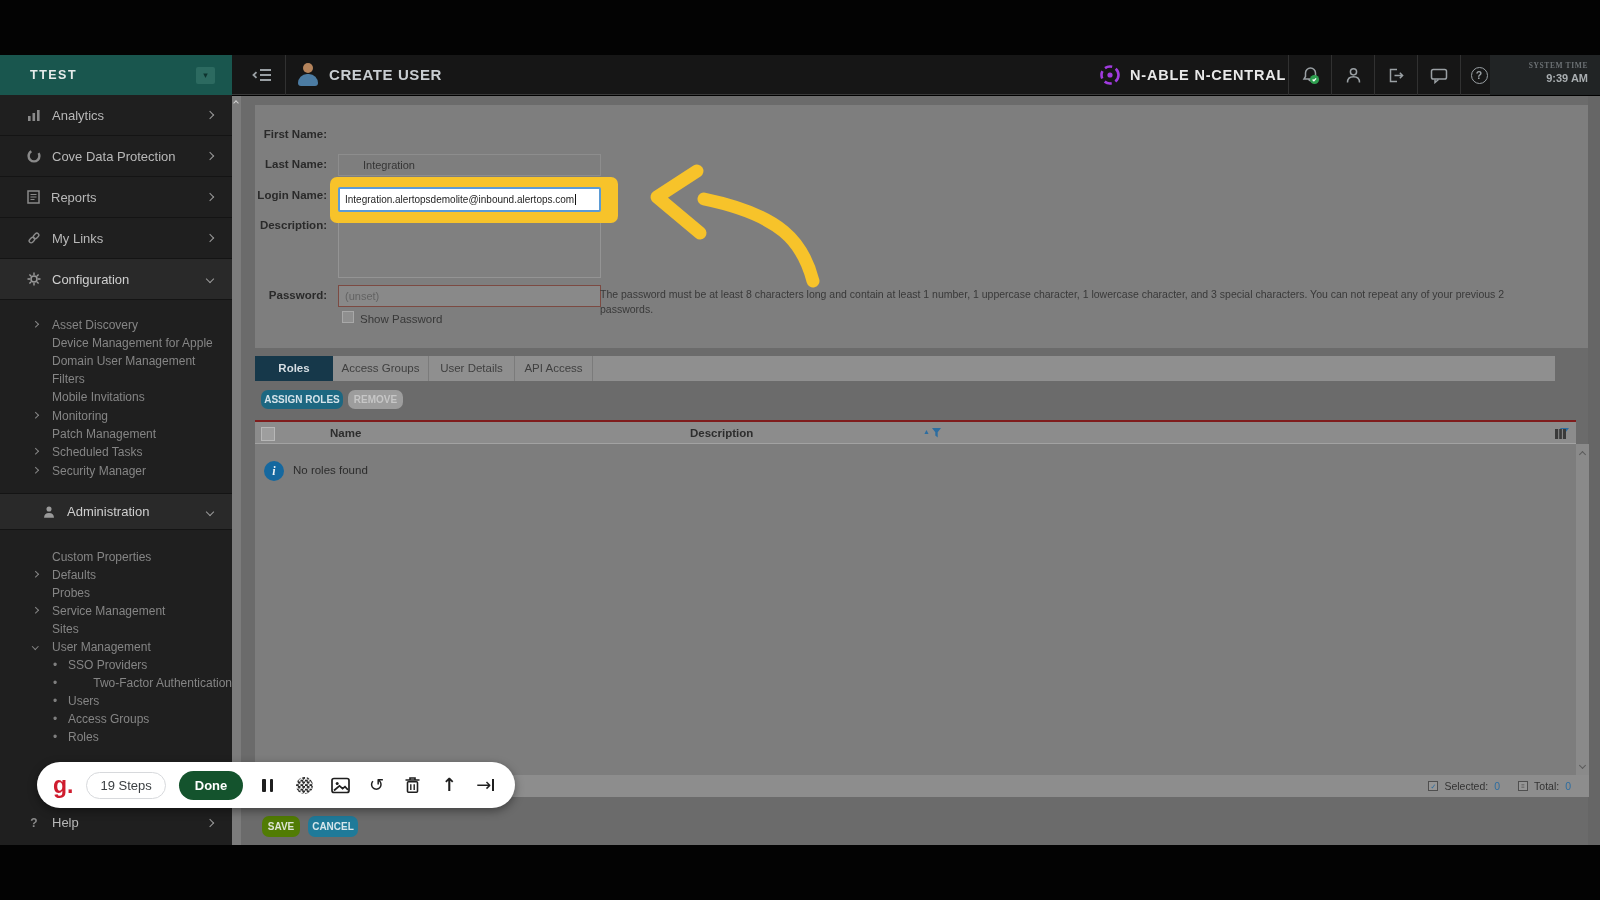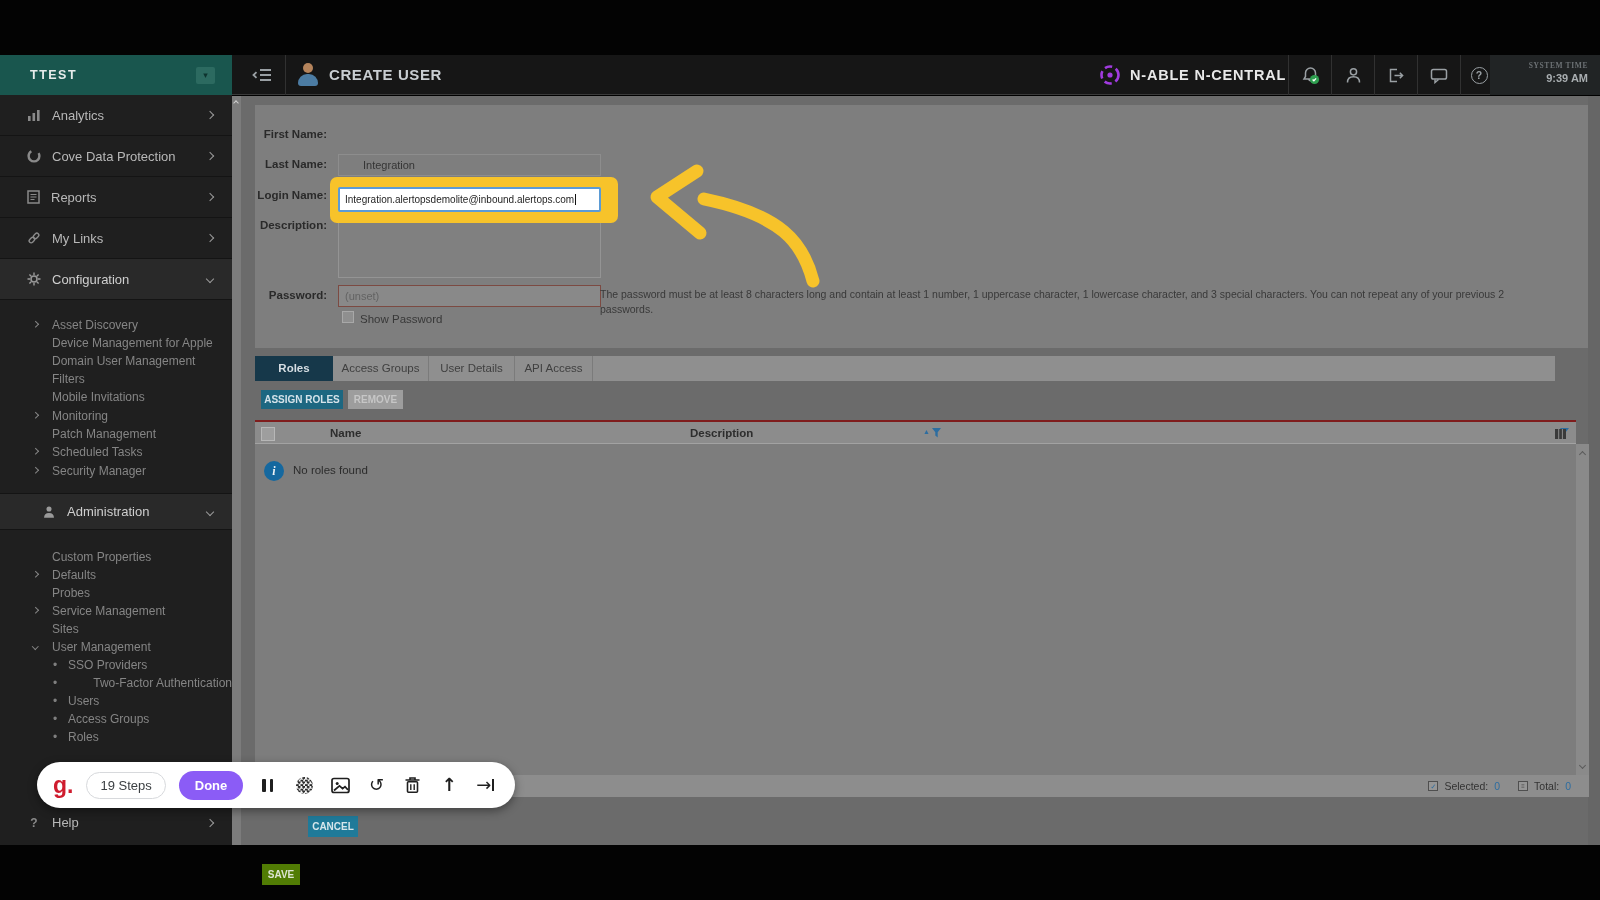--- a/index.html
+++ b/index.html
@@ -60,41 +60,41 @@
   .in-login{position:absolute;left:8px;top:10px;width:263px;height:25px;background:#fff;border:2px solid #5b9bd5;border-radius:2px;font-size:10px;color:#1e1e1e;line-height:21px;padding:0 5px;white-space:nowrap;overflow:hidden;}
   .caret-i{display:inline-block;width:1px;height:11px;background:#111;vertical-align:-2px;margin-left:1px;}
   .cbox{position:absolute;background:#8f8f8f;border:1px solid #a8a8a8;}
   .show-pw-lbl{position:absolute;left:360px;top:313px;font-size:11.5px;color:#383838;}
   .pw-hint{position:absolute;left:600px;top:287px;width:912px;font-size:10.5px;line-height:1.45;color:#393939;}
 
   
   .tabbar{left:255px;top:356px;width:1300px;height:25px;background:#8f8f8f;display:flex;}
   .tab{height:25px;line-height:25px;text-align:center;font-size:11.5px;color:#3f3f3f;border-right:1px solid #7b7b7b;cursor:pointer;}
   .tab.active{background:#16384a;color:#d6dee3;font-weight:bold;border-right:none;}
-  .btn{position:absolute;height:19px;line-height:19px;text-align:center;font-size:10px;font-weight:bold;cursor:pointer;}
+  .btn{position:absolute;height:19px;line-height:19px;text-align:center;font-size:10px;font-weight:bold;cursor:pointer;border-radius:7px;}
   .btn-assign{left:261px;top:390px;width:82px;background:#1d6781;color:#d5e3ea;}
   .btn-remove{left:348px;top:390px;width:55px;background:#9d9d9d;color:#c6c6c6;}
   .thead{left:255px;top:420px;width:1321px;height:24px;background:#8c8c8c;border-top:2px solid #7f1d1d;border-bottom:1px solid #a2a2a2;}
   .th-txt{position:absolute;top:5px;font-size:11.5px;font-weight:bold;color:#2d2d2d;}
   .sort-asc{position:absolute;left:668px;top:6px;font-size:7px;color:#2d6da0;}
   .tbody{left:255px;top:444px;width:1321px;height:331px;background:#7d7d7d;}
   .info-circle{position:absolute;left:264px;top:461px;width:20px;height:20px;border-radius:50%;background:#15689f;color:#eef3f7;text-align:center;line-height:20px;font-size:12px;font-weight:bold;font-family:"Liberation Serif",serif;font-style:italic;}
   .empty-msg{position:absolute;left:293px;top:464px;font-size:11.5px;color:#2c2c2c;}
   .vscroll{left:1576px;top:444px;width:13px;height:331px;background:#8a8a8a;}
   .statusbar{left:255px;top:775px;width:1334px;height:22px;background:#8d8d8d;display:flex;align-items:center;justify-content:flex-end;gap:6px;padding-right:18px;font-size:10.5px;color:#333;}
   .mini-box{width:10px;height:10px;border:1px solid #4f4f4f;font-size:7px;line-height:9px;text-align:center;color:#2d6da0;background:#969696;}
   .num-blue{color:#2d6da0;}
-  .btn-save{left:262px;top:816px;width:38px;height:21px;line-height:21px;background:#517c04;color:#dde4d2;margin-top:48px;}
+  .btn-save{left:262px;top:816px;width:38px;height:21px;line-height:21px;background:#517c04;color:#dde4d2;}
   .btn-cancel{left:308px;top:816px;width:50px;height:21px;line-height:21px;background:#1f7a99;color:#d6e6ec;}
 
   
   .recorder{left:37px;top:762px;width:478px;height:46px;background:#fff;border-radius:26px;z-index:60;display:flex;align-items:center;padding:0 18px 0 16px;gap:13px;box-shadow:0 3px 10px rgba(0,0,0,.4);}
   .glogo{color:#cf1c2e;font-size:23px;font-weight:bold;line-height:1;}
   .steps-pill{border:1.5px solid #d7d9dc;border-radius:16px;padding:5px 13px;font-size:13px;color:#3c4043;white-space:nowrap;cursor:pointer;}
-  .done-btn{background:#8b5cf6;border-radius:17px;padding:7px 16px;color:#fff;font-size:13px;font-weight:bold;cursor:pointer;}
+  .done-btn{background:#14532d;border-radius:17px;padding:7px 16px;color:#fff;font-size:13px;font-weight:bold;cursor:pointer;}
   .ric{display:flex;align-items:center;justify-content:center;width:24px;height:24px;cursor:pointer;color:#1f1f1f;}
   .pausebars span{display:inline-block;width:3.5px;height:13px;background:#1f1f1f;border-radius:1px;margin:0 2px;}
   .blur-dot{width:17px;height:17px;border-radius:50%;background:repeating-conic-gradient(#2b2b2b 0 25%,#f4f4f4 0 50%) 0 0/4.5px 4.5px;}
   .uni{font-size:18px;line-height:1;font-family:"DejaVu Sans",sans-serif;}
   .endbar{display:inline-block;width:2px;height:12px;background:#1f1f1f;margin-left:1px;vertical-align:-1px;}
 
   .overlay-svg{left:0;top:0;width:1600px;height:900px;z-index:40;pointer-events:none;}
 </style>
 </head>
 <body>

